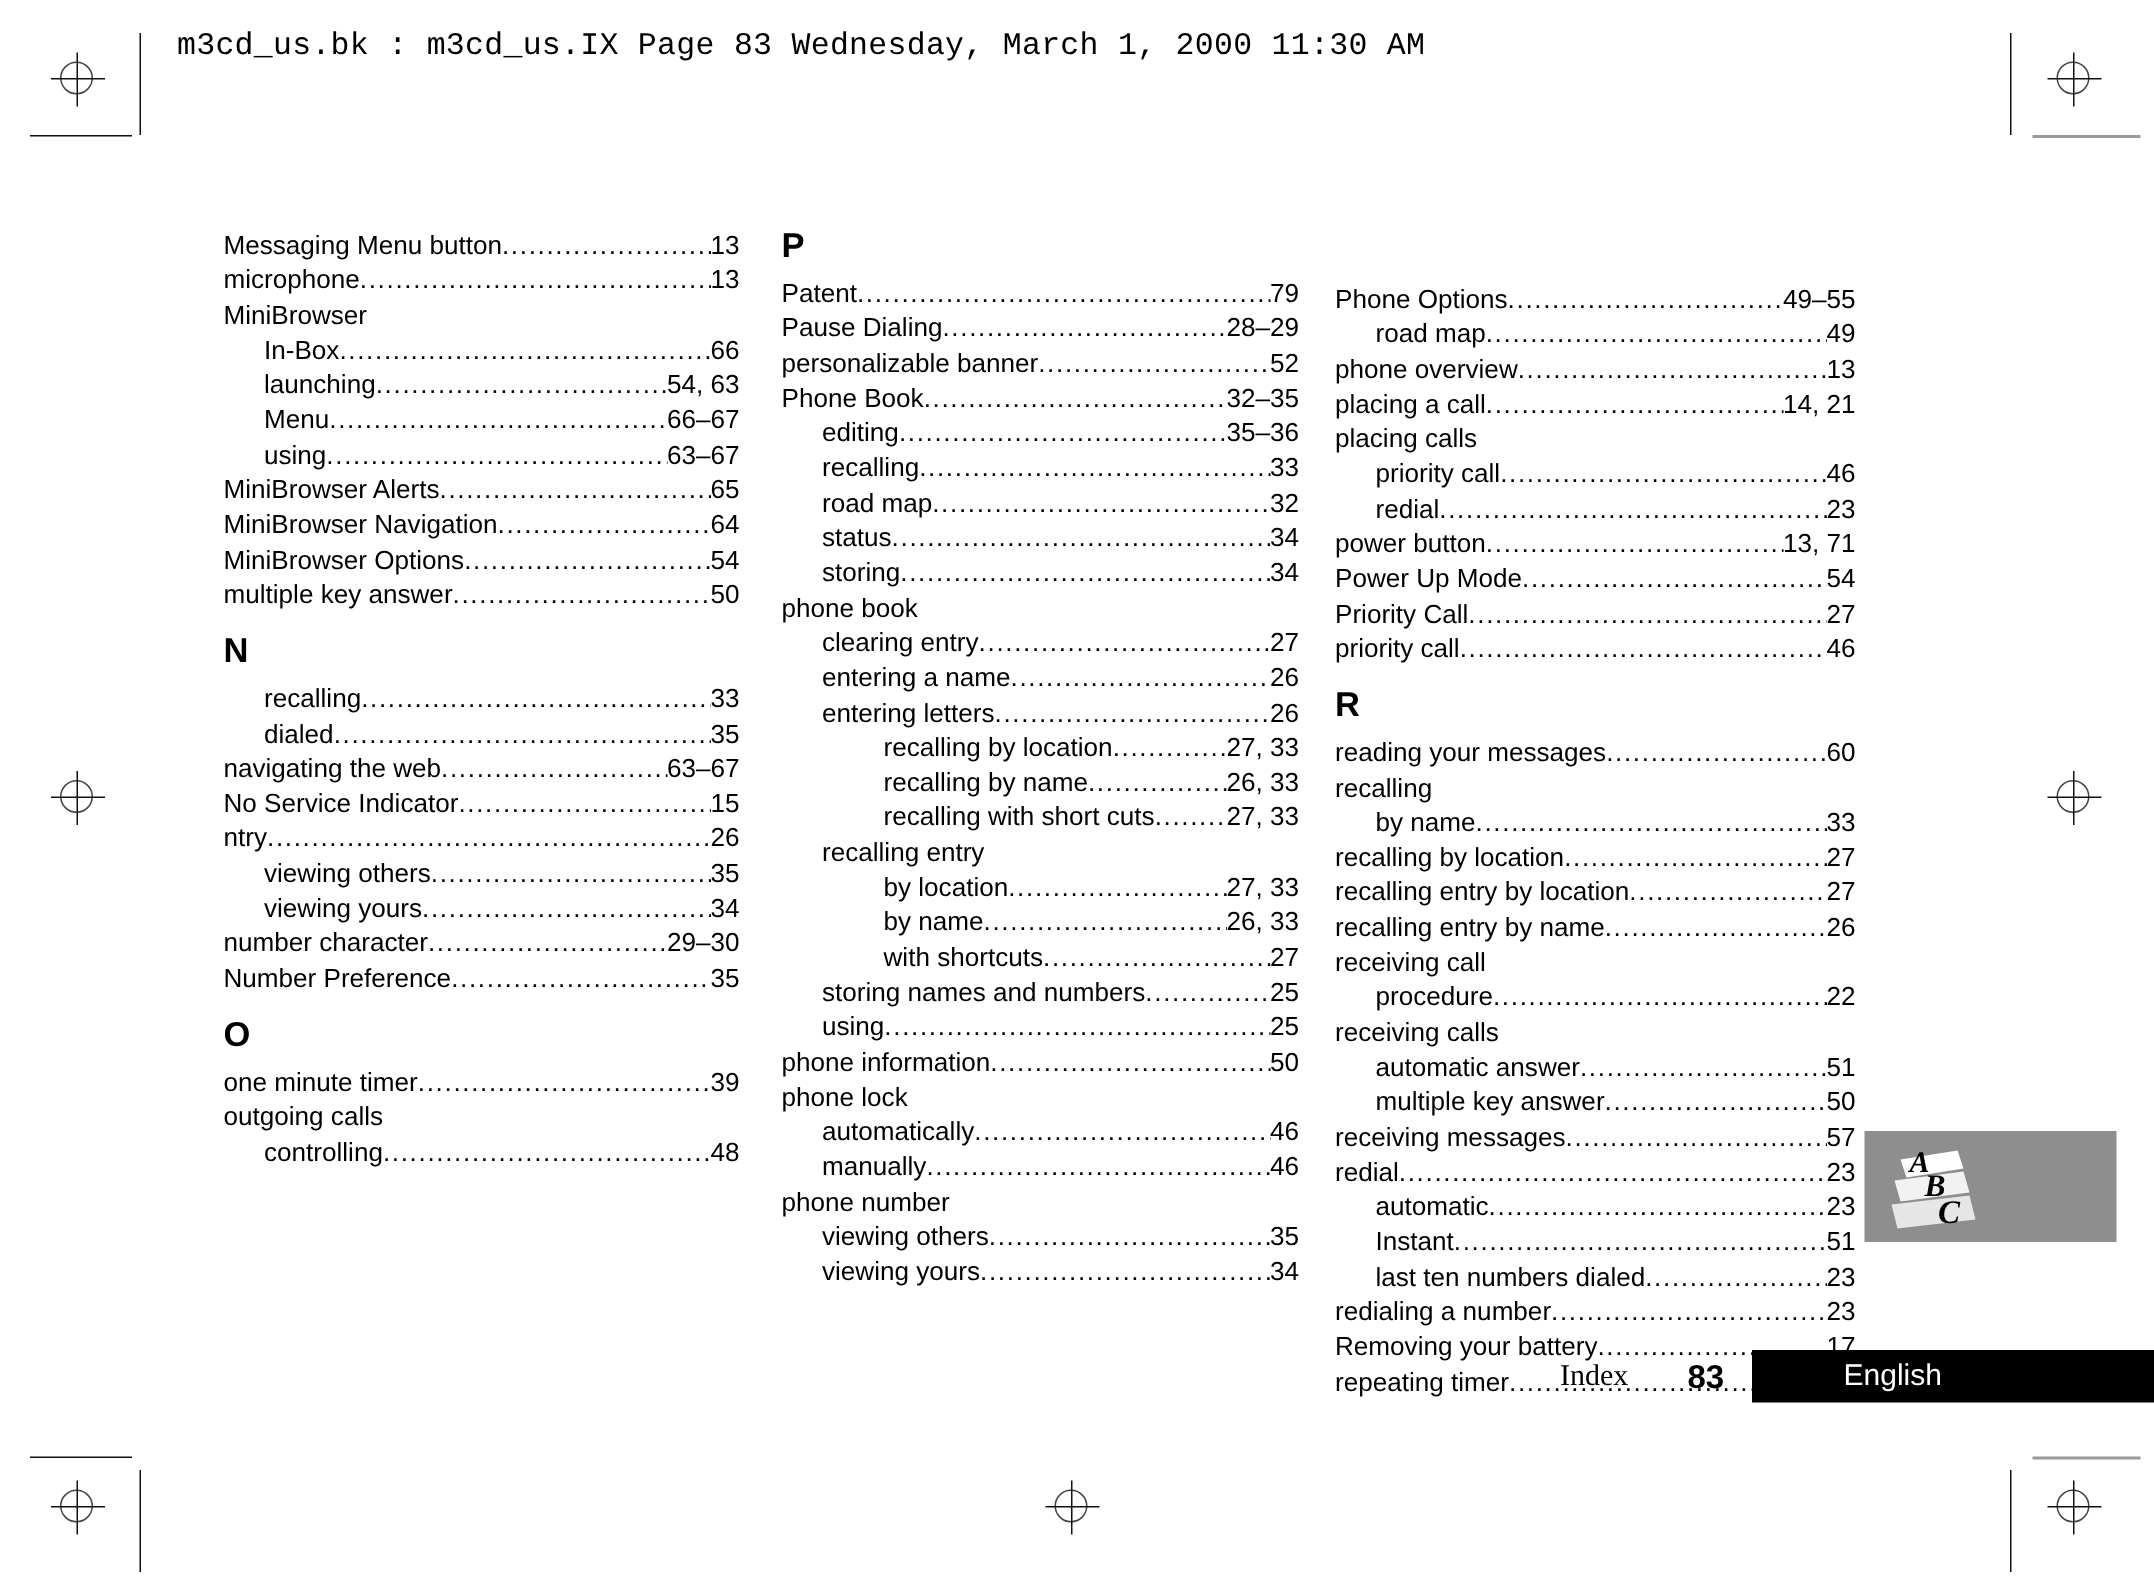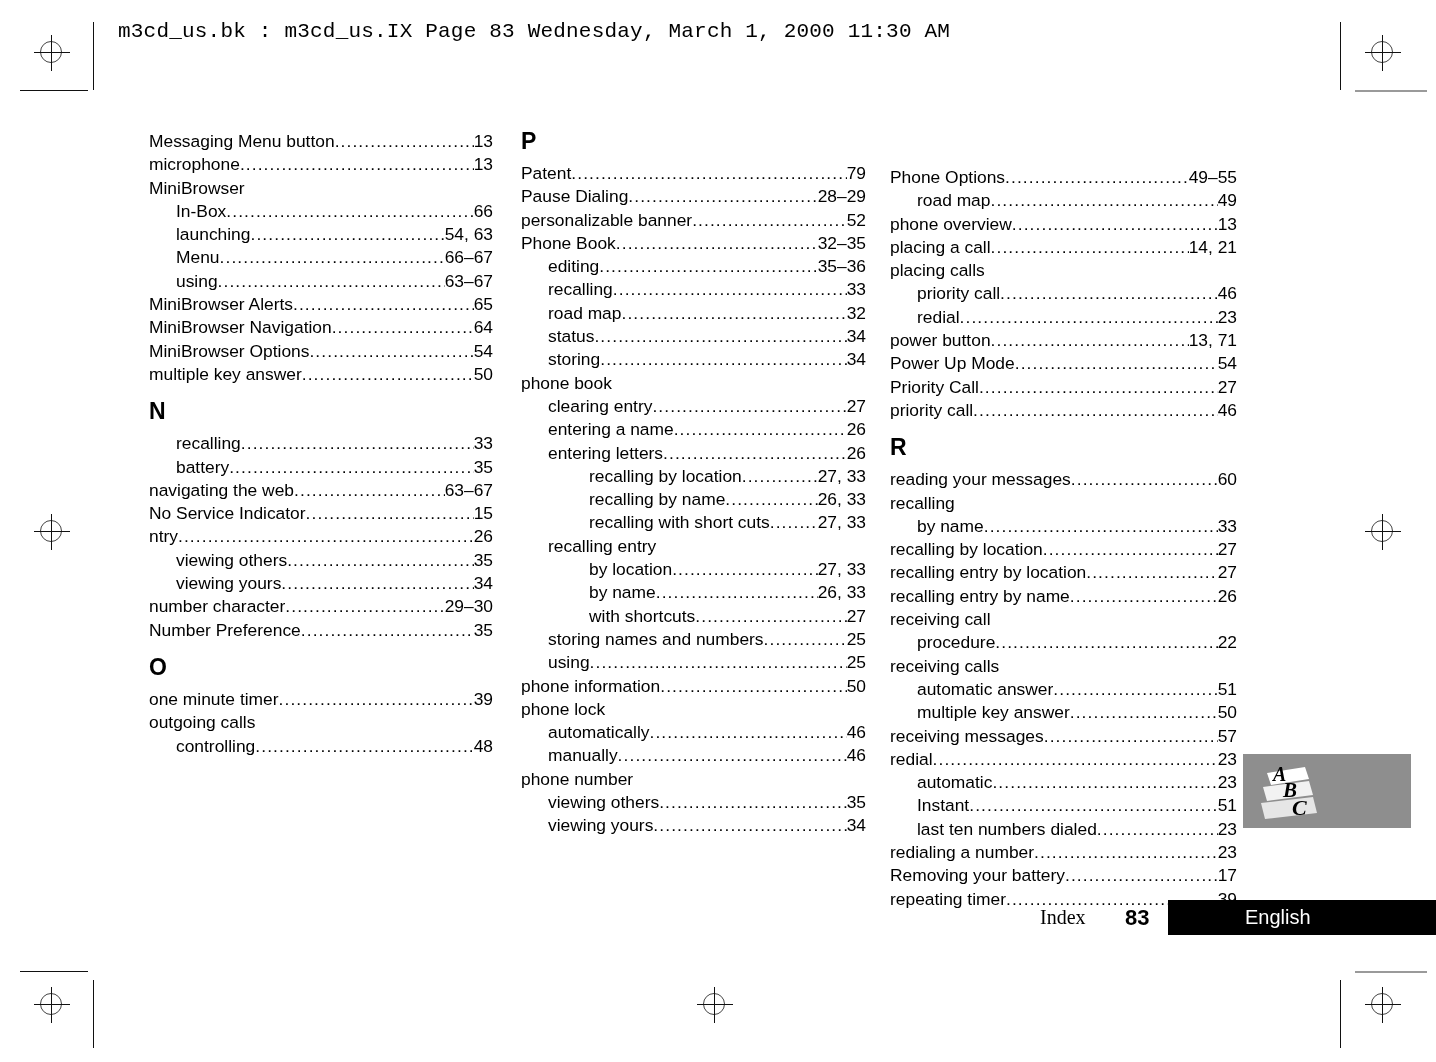--- a/index.html
+++ b/index.html
@@ -33,21 +33,21 @@
     white-space:nowrap;
     color:#000;
   }
 
   
   .index-body{
     position:absolute;left:0;top:0;width:1436px;height:1062px;
   }
   .col{
     position:absolute;
-    top:130px;
+    top:152px;
     font-size:17.4px;
     line-height:23.3px;
   }
   #col-1{left:149px;width:344px;}
   #col-2{left:521px;width:345px;}
   #col-3{left:890px;width:347px;margin-top:36px;}
 
   .letter{
     font-weight:bold;
     font-size:23px;
@@ -101,21 +101,21 @@
   .footer .pgno{
     position:absolute;left:85px;top:2px;
     font-weight:bold;font-size:22px;
   }
   .footer .lang-bar{
     position:absolute;left:128px;top:-3px;width:268px;height:35px;
     background:#000;
   }
   .footer .lang-bar span{
     position:absolute;left:61px;top:6px;
-    color:#fff;font-size:20px;margin-left:16px;
+    color:#fff;font-size:20px;
   }
 </style>
 </head>
 <body>
 
 <div class="regmark" style="left:32px;top:33px;">
   <div class="circ"></div>
   <div class="vb"></div>
   <div class="hb"></div>
 </div>
@@ -219,21 +219,21 @@
         <span class="dots">........................................................................................................................................................................................................</span>
         <span class="pg">50</span>
       </div>
       <div class="letter">N</div>
       <div class="entry lvl1">
         <span class="lbl">recalling</span>
         <span class="dots">........................................................................................................................................................................................................</span>
         <span class="pg">33</span>
       </div>
       <div class="entry lvl1">
-        <span class="lbl">battery</span>
+        <span class="lbl">dialed</span>
         <span class="dots">........................................................................................................................................................................................................</span>
         <span class="pg">35</span>
       </div>
       <div class="entry lvl0">
         <span class="lbl">navigating the web</span>
         <span class="dots">........................................................................................................................................................................................................</span>
         <span class="pg">63–67</span>
       </div>
       <div class="entry lvl0">
         <span class="lbl">No Service Indicator</span>

